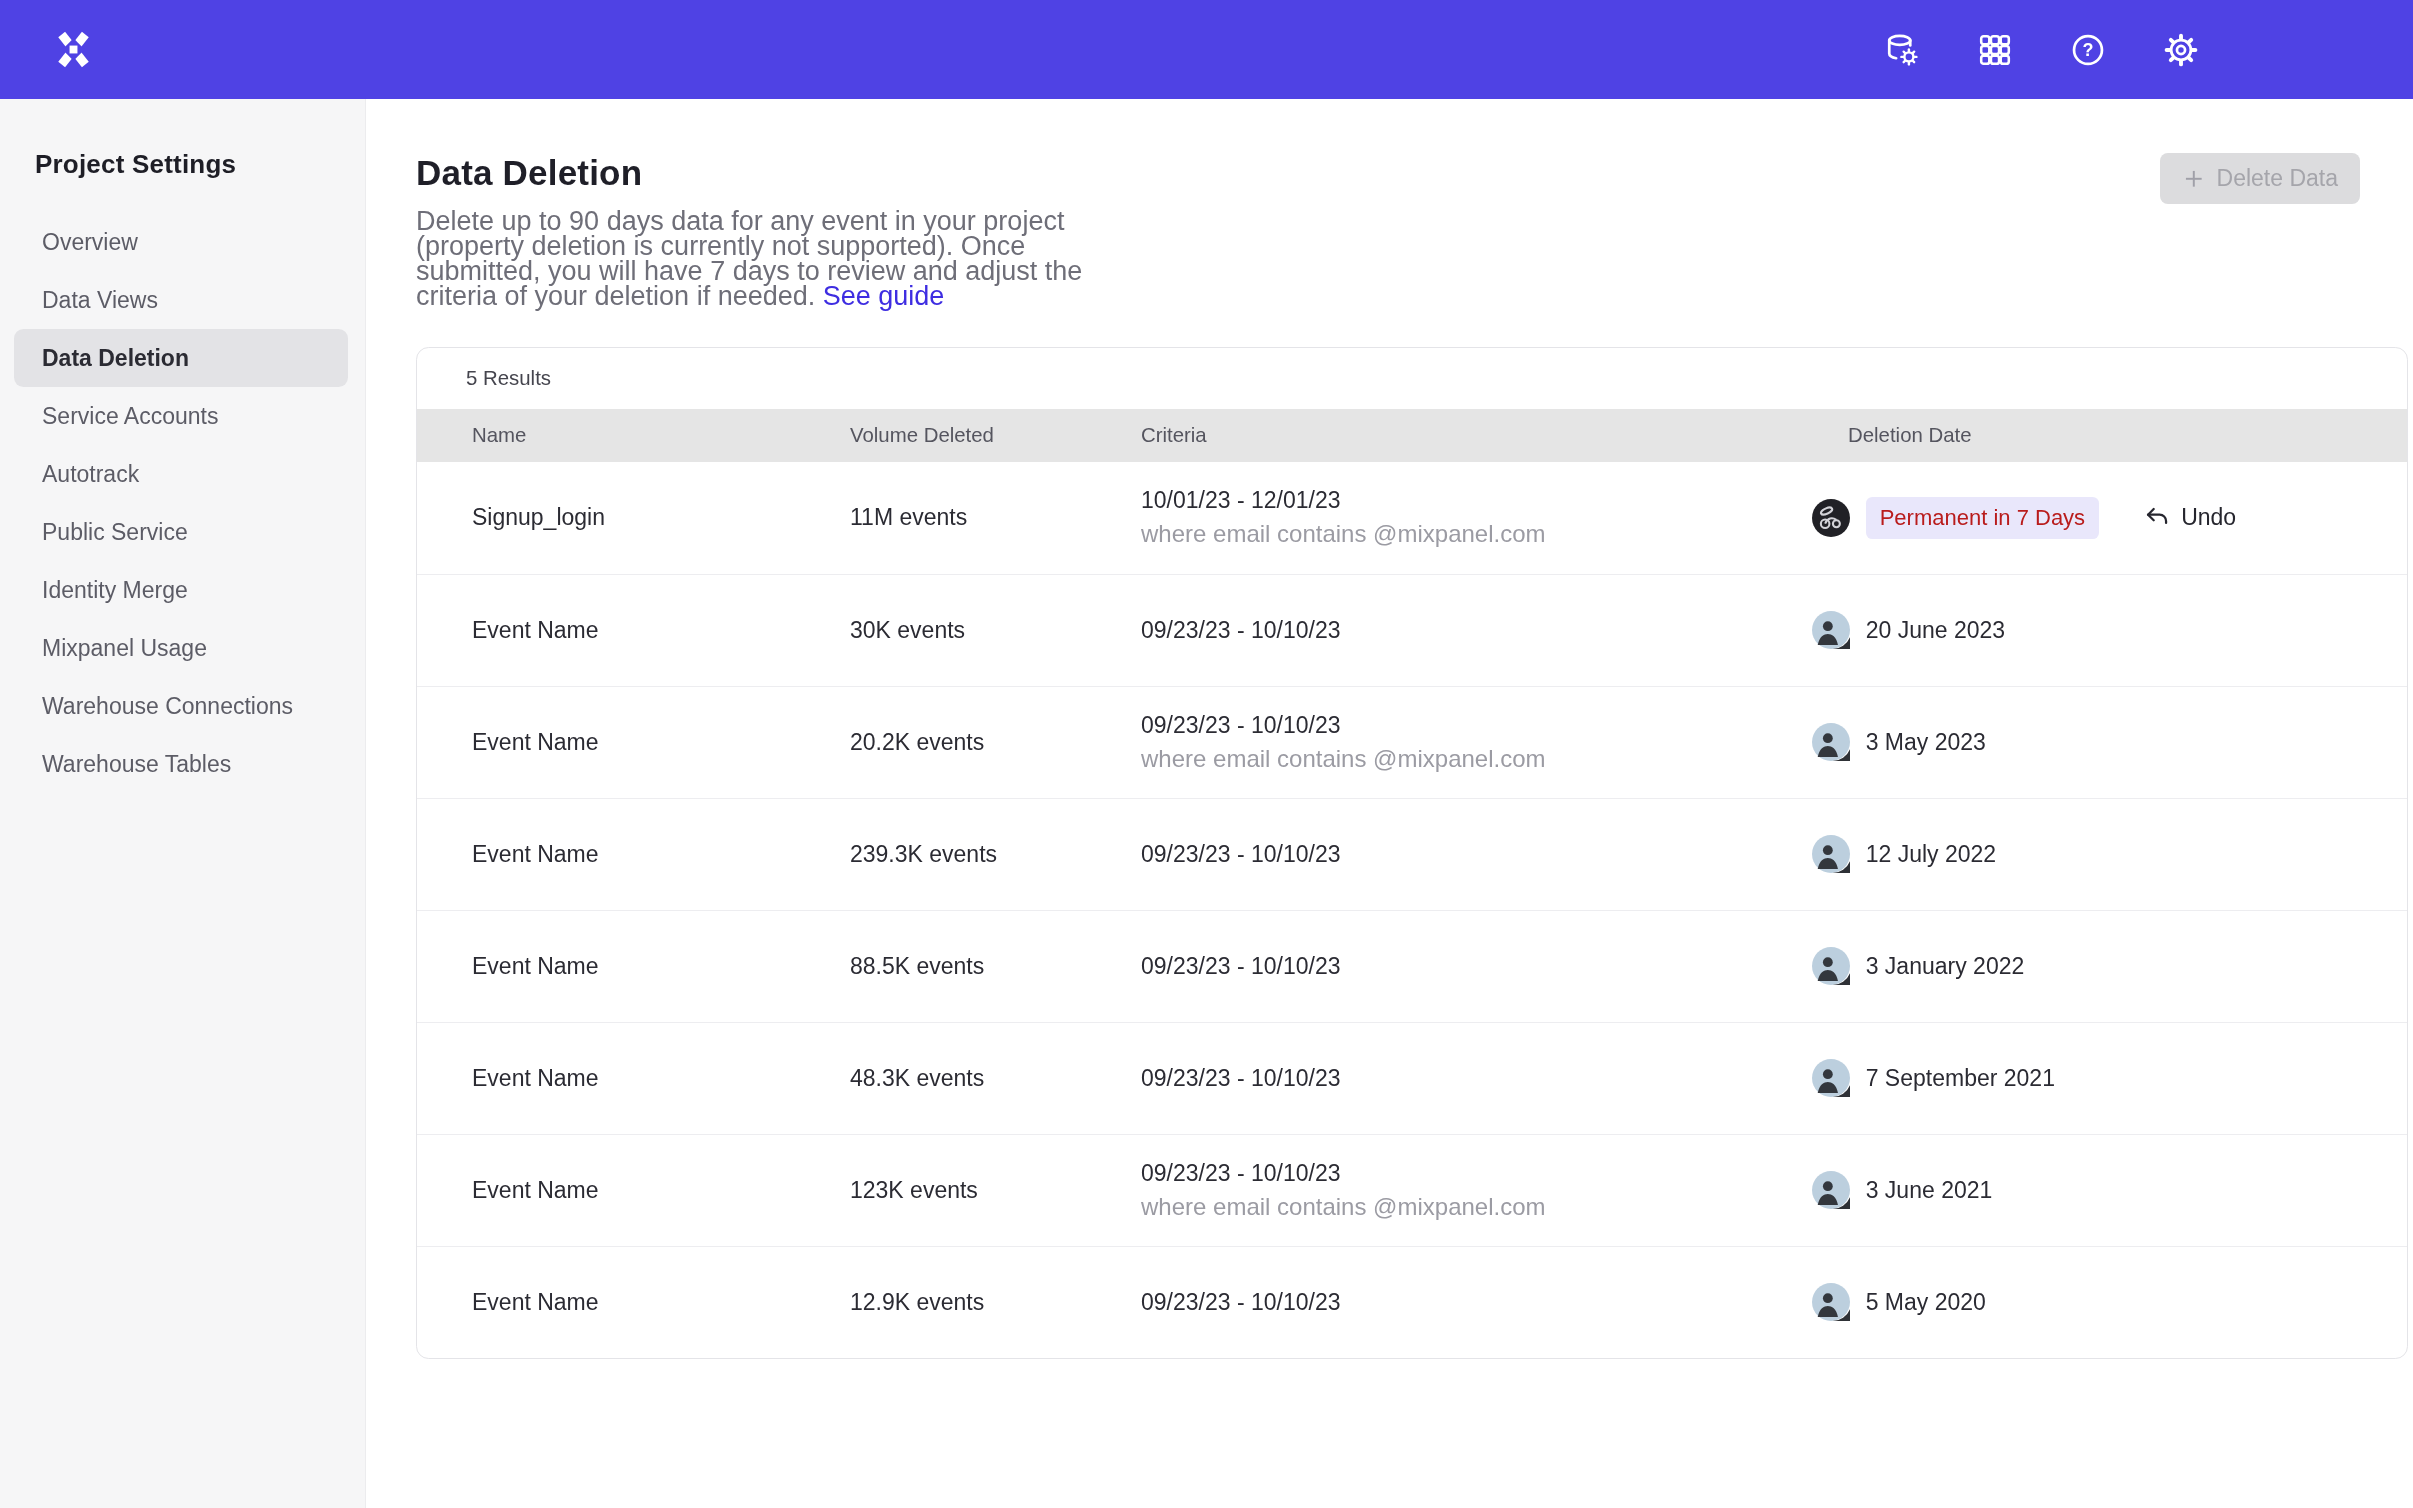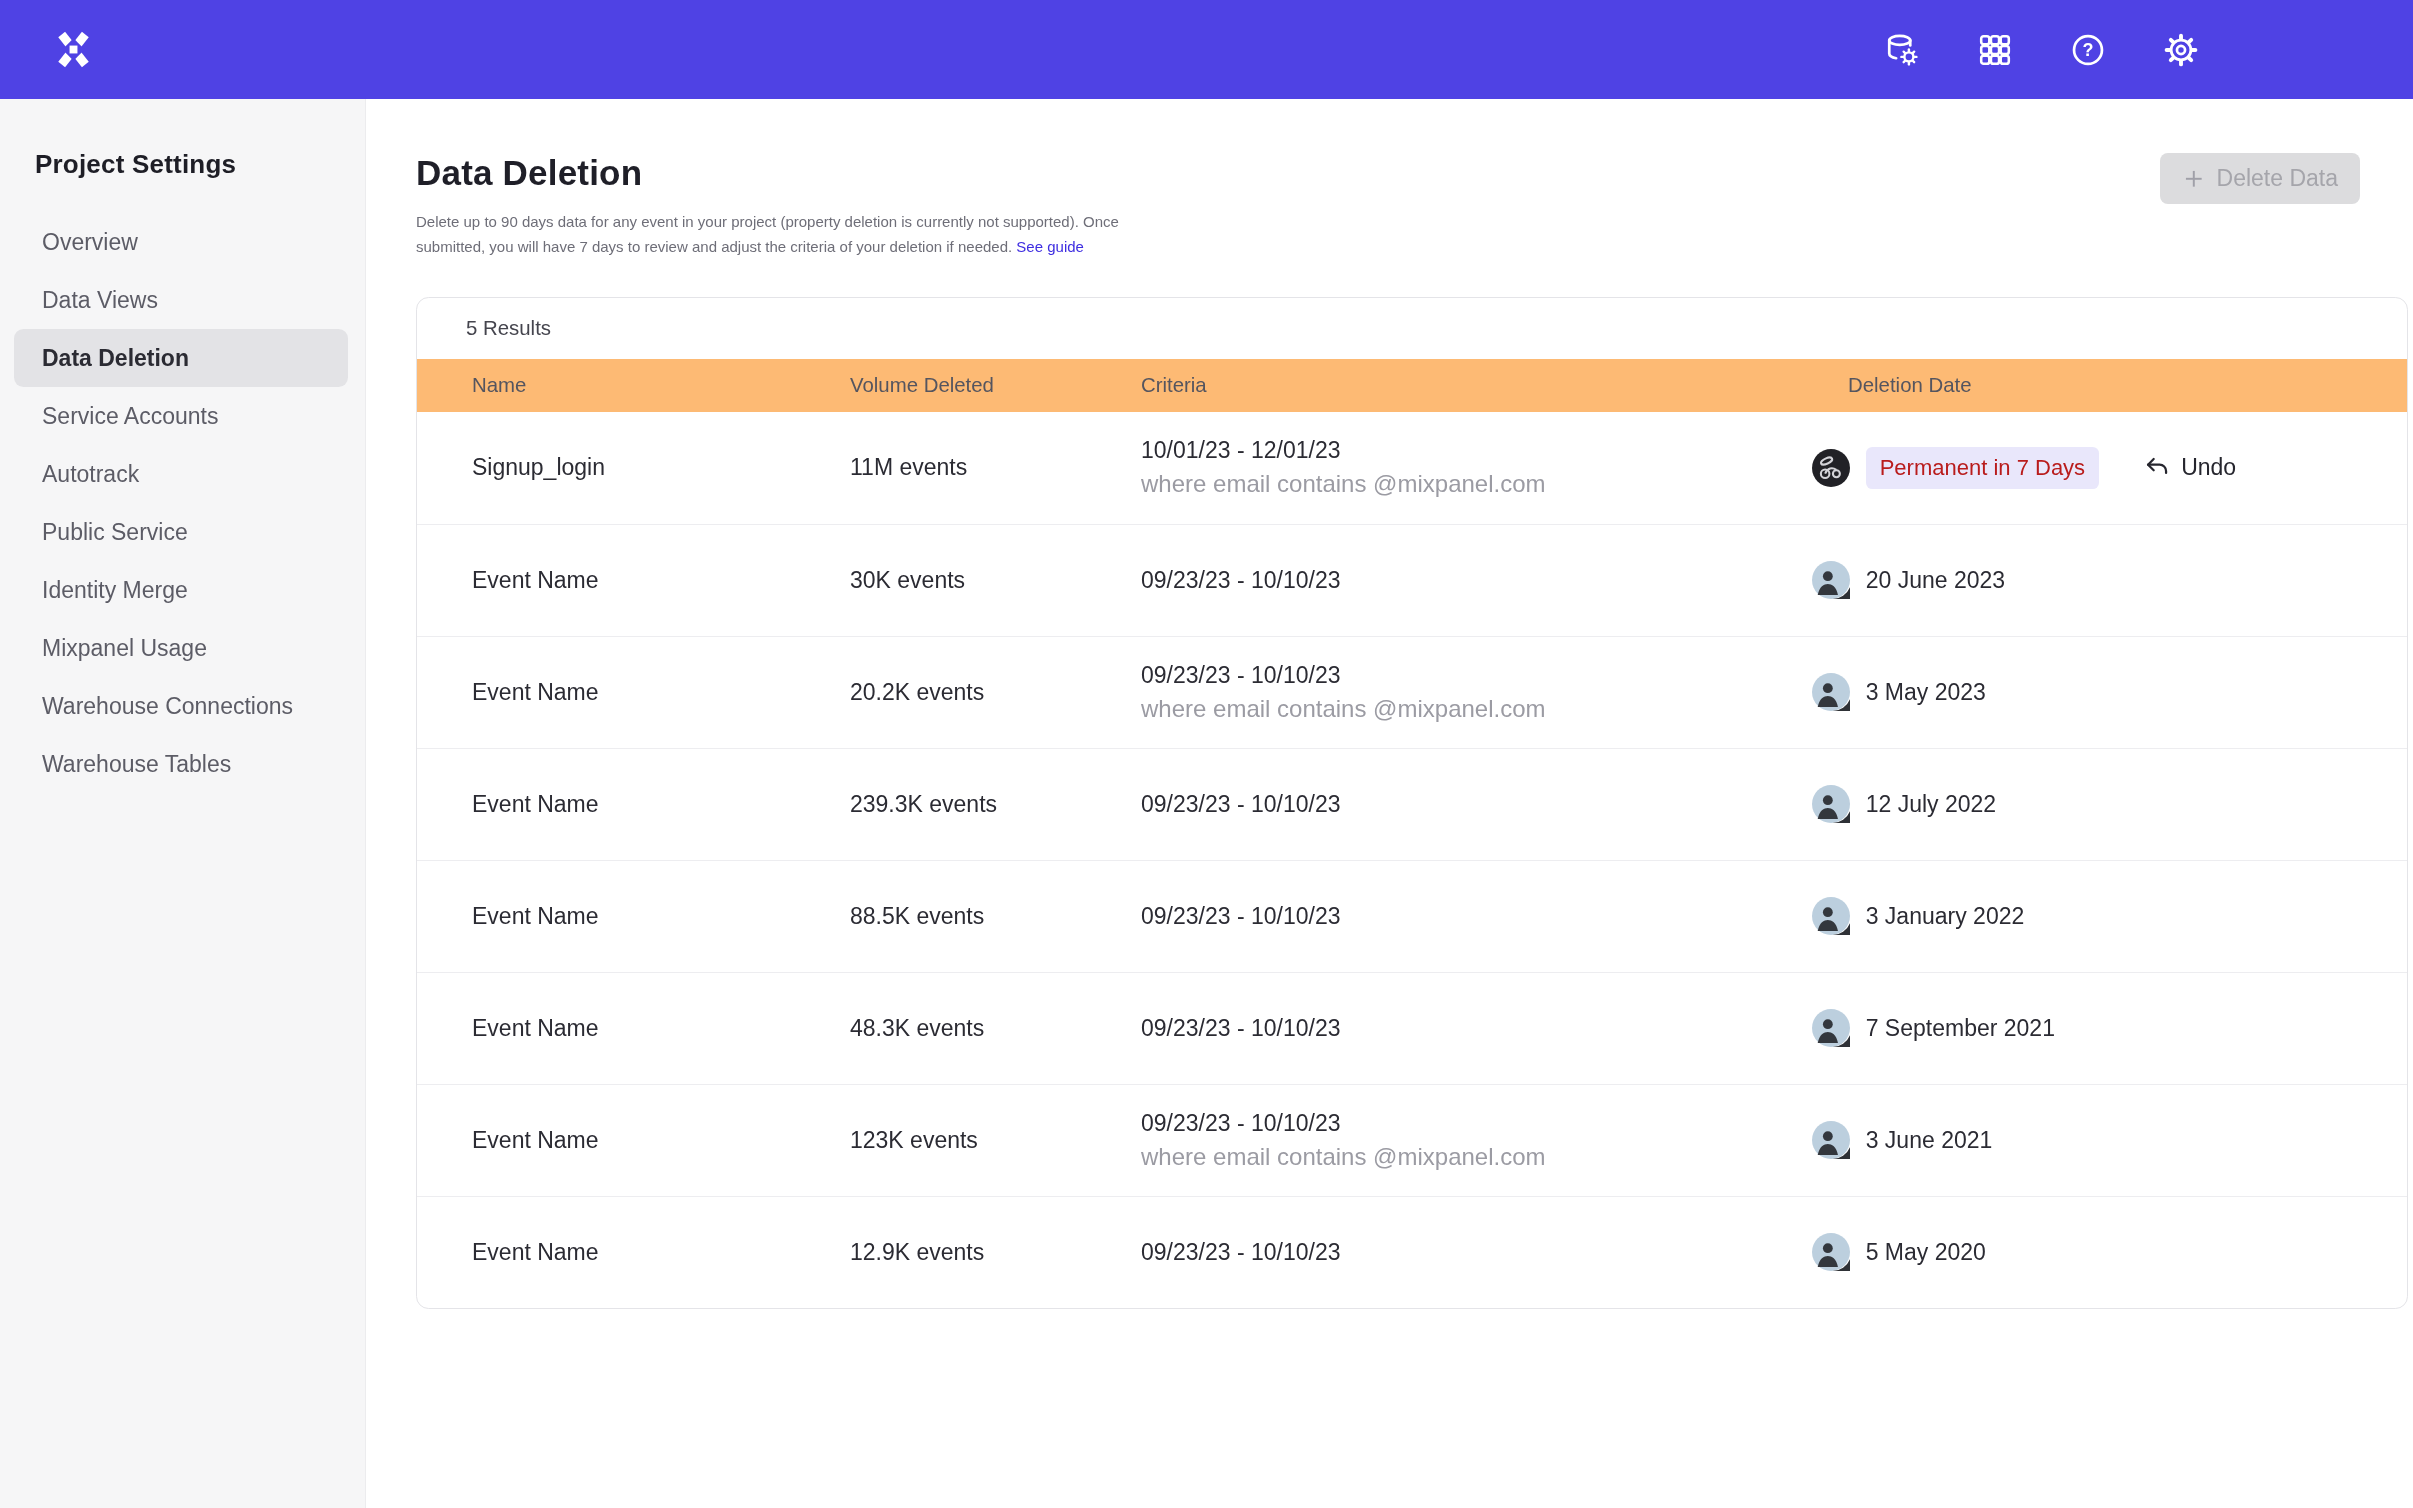--- a/index.html
+++ b/index.html
@@ -79,21 +79,21 @@
   }
   .page-title {
     font-size: 35px;
     font-weight: bold;
     color: #1F1F28;
     letter-spacing: 0.2px;
   }
   .page-desc {
     margin-top: 15.7px;
     max-width: 711px;
-    font-size: 15px;
+    font-size: 27px;
     line-height: 25px;
     color: #6E6E78;
   }
   .page-desc a {
     color: #3E2DE1;
     text-decoration: none;
     cursor: pointer;
   }
   .delete-btn {
     min-width: 187px;
@@ -131,21 +131,21 @@
     color: #45454E;
   }
   .tgrid {
     display: grid;
     grid-template-columns: 378px 291px 671px 1fr;
     padding-left: 55px;
     align-items: center;
   }
   .thead {
     height: 53px;
-    background: #fdba74;
+    background: #e5e5e5;
     font-size: 20.4px;
     color: #55555F;
   }
   .thead .col-deletion { padding-left: 36px; }
   .row {
     height: 112px;
     font-size: 23px;
     color: #2B2B33;
   }
   .row + .row { border-top: 0.8px solid #EDEDF0; }

